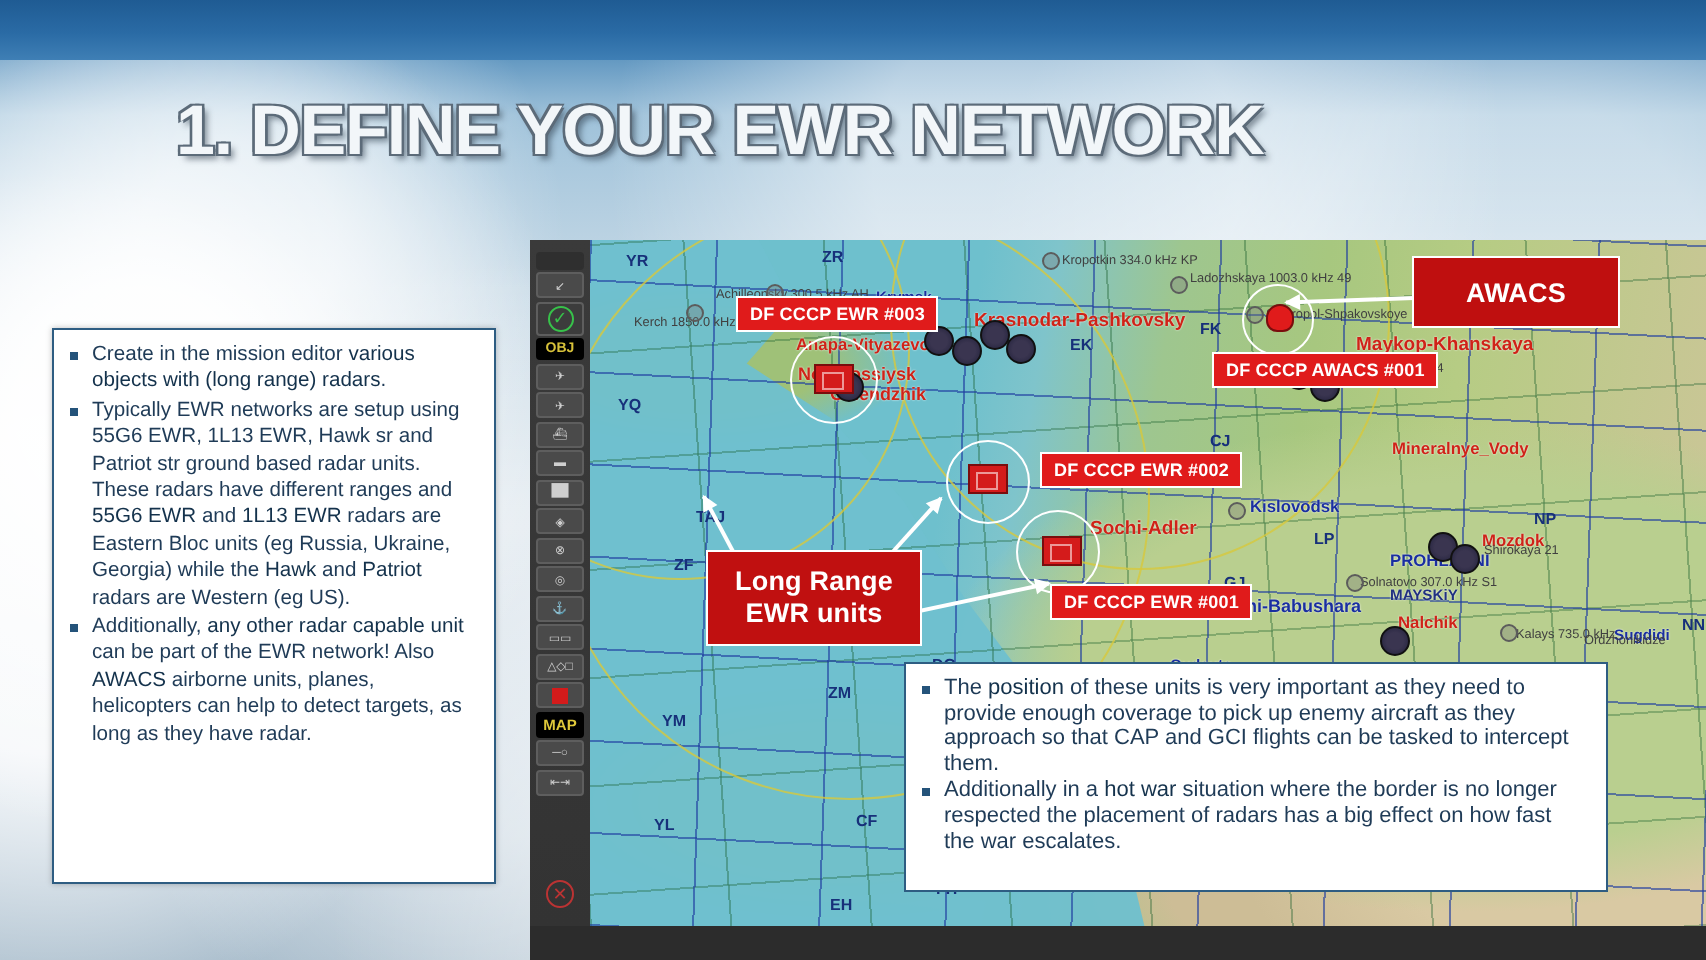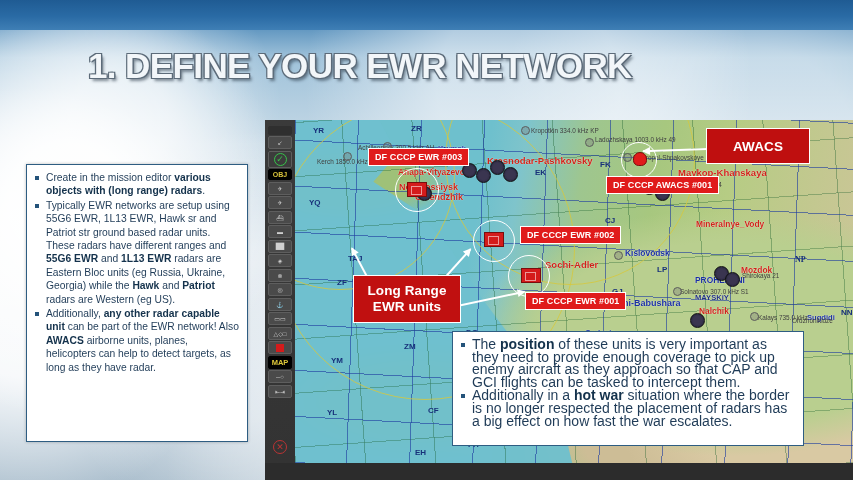--- a/index.html
+++ b/index.html
@@ -50,21 +50,21 @@
   ul.bul { list-style:none; }
   ul.bul > li {
     position:relative; padding-left:13px;
     font-size:10.3px; line-height:13.4px; color:#1f3b57;
     margin-bottom:1px;
   }
   ul.bul > li:before {
     content:""; position:absolute; left:2px; top:5px;
     width:4px; height:4px; background:#24537a;
   }
-  b { font-weight:bold; color:#14324c; }
+  b { font-weight:normal; color:#14324c; }
 
   
   #dcs {
     position:absolute; left:265px; top:120px; width:588px; height:448px;
     background:#2c2c2c; overflow:hidden;
   }
 
   
   #map {
     position:absolute; left:30px; top:0; width:558px; height:343px;
@@ -188,21 +188,21 @@
     height:12px; padding:0 3px; display:flex;align-items:center;
     font-size:7px; font-weight:bold;
   }
 
   
   #rightpanel {
     position:absolute; left:452px; top:331px; width:352px; height:115px;
     background:#ffffff; border:1px solid #2e5d82;
     padding:6px 9px 4px 6px;
   }
-  #rightpanel li { font-size:14px; line-height:12.6px; }
+  #rightpanel li { font-size:11px; line-height:12.6px; }
 </style>
 </head>
 <body>
 
 <div id="slide">
   <div id="topbar"></div>
 
   <div id="title">1. DEFINE YOUR EWR NETWORK</div>
 
   <div id="leftpanel">
@@ -224,32 +224,32 @@
       <div class="ring" style="left:-70px;top:-60px;width:230px;height:230px;"></div>
       <div class="ring" style="left:-20px;top:-20px;width:300px;height:300px;"></div>
       <div class="ring" style="left:150px;top:-85px;width:250px;height:250px;"></div>
 
       <div class="gl" style="left:18px;top:6px;">YR</div>
       <div class="gl" style="left:116px;top:4px;">ZR</div>
       <div class="gl" style="left:14px;top:78px;">YQ</div>
       <div class="gl" style="left:42px;top:158px;">ZF</div>
       <div class="gl" style="left:53px;top:134px;">TAJ</div>
       <div class="gl" style="left:36px;top:236px;">YM</div>
-      <div class="gl" style="left:109px;top:222px;">ZM</div>
+      <div class="gl" style="left:119px;top:222px;">ZM</div>
       <div class="gl" style="left:133px;top:286px;">CF</div>
       <div class="gl" style="left:32px;top:288px;">YL</div>
       <div class="gl" style="left:171px;top:208px;">DG</div>
       <div class="gl" style="left:177px;top:266px;">DF</div>
       <div class="gl" style="left:120px;top:328px;">EH</div>
       <div class="gl" style="left:173px;top:320px;">FH</div>
       <div class="gl" style="left:240px;top:48px;">EK</div>
       <div class="gl" style="left:305px;top:40px;">FK</div>
       <div class="gl" style="left:369px;top:57px;">LQ</div>
       <div class="gl" style="left:494px;top:25px;">NQ</div>
-      <div class="gl" style="left:500px;top:135px;font-family:Liberation Serif, serif;">NP</div>
+      <div class="gl" style="left:472px;top:135px;">NP</div>
       <div class="gl" style="left:528px;top:188px;padding-left:18px;">NN</div>
       <div class="gl" style="left:317px;top:167px;">GJ</div>
       <div class="gl" style="left:362px;top:145px;">LP</div>
       <div class="gl" style="left:334px;top:250px;">LN</div>
       <div class="gl" style="left:276px;top:213px;">MN</div>
       <div class="gl" style="left:310px;top:96px;">CJ</div>
 
       <div class="cityR" style="left:192px;top:35px;font-size:9.5px;">Krasnodar-Pashkovsky</div>
       <div class="cityR" style="left:383px;top:47px;font-size:9.5px;">Maykop-Khanskaya</div>
       <div class="cityR" style="left:103px;top:47px;">Anapa-Vityazevo</div>

